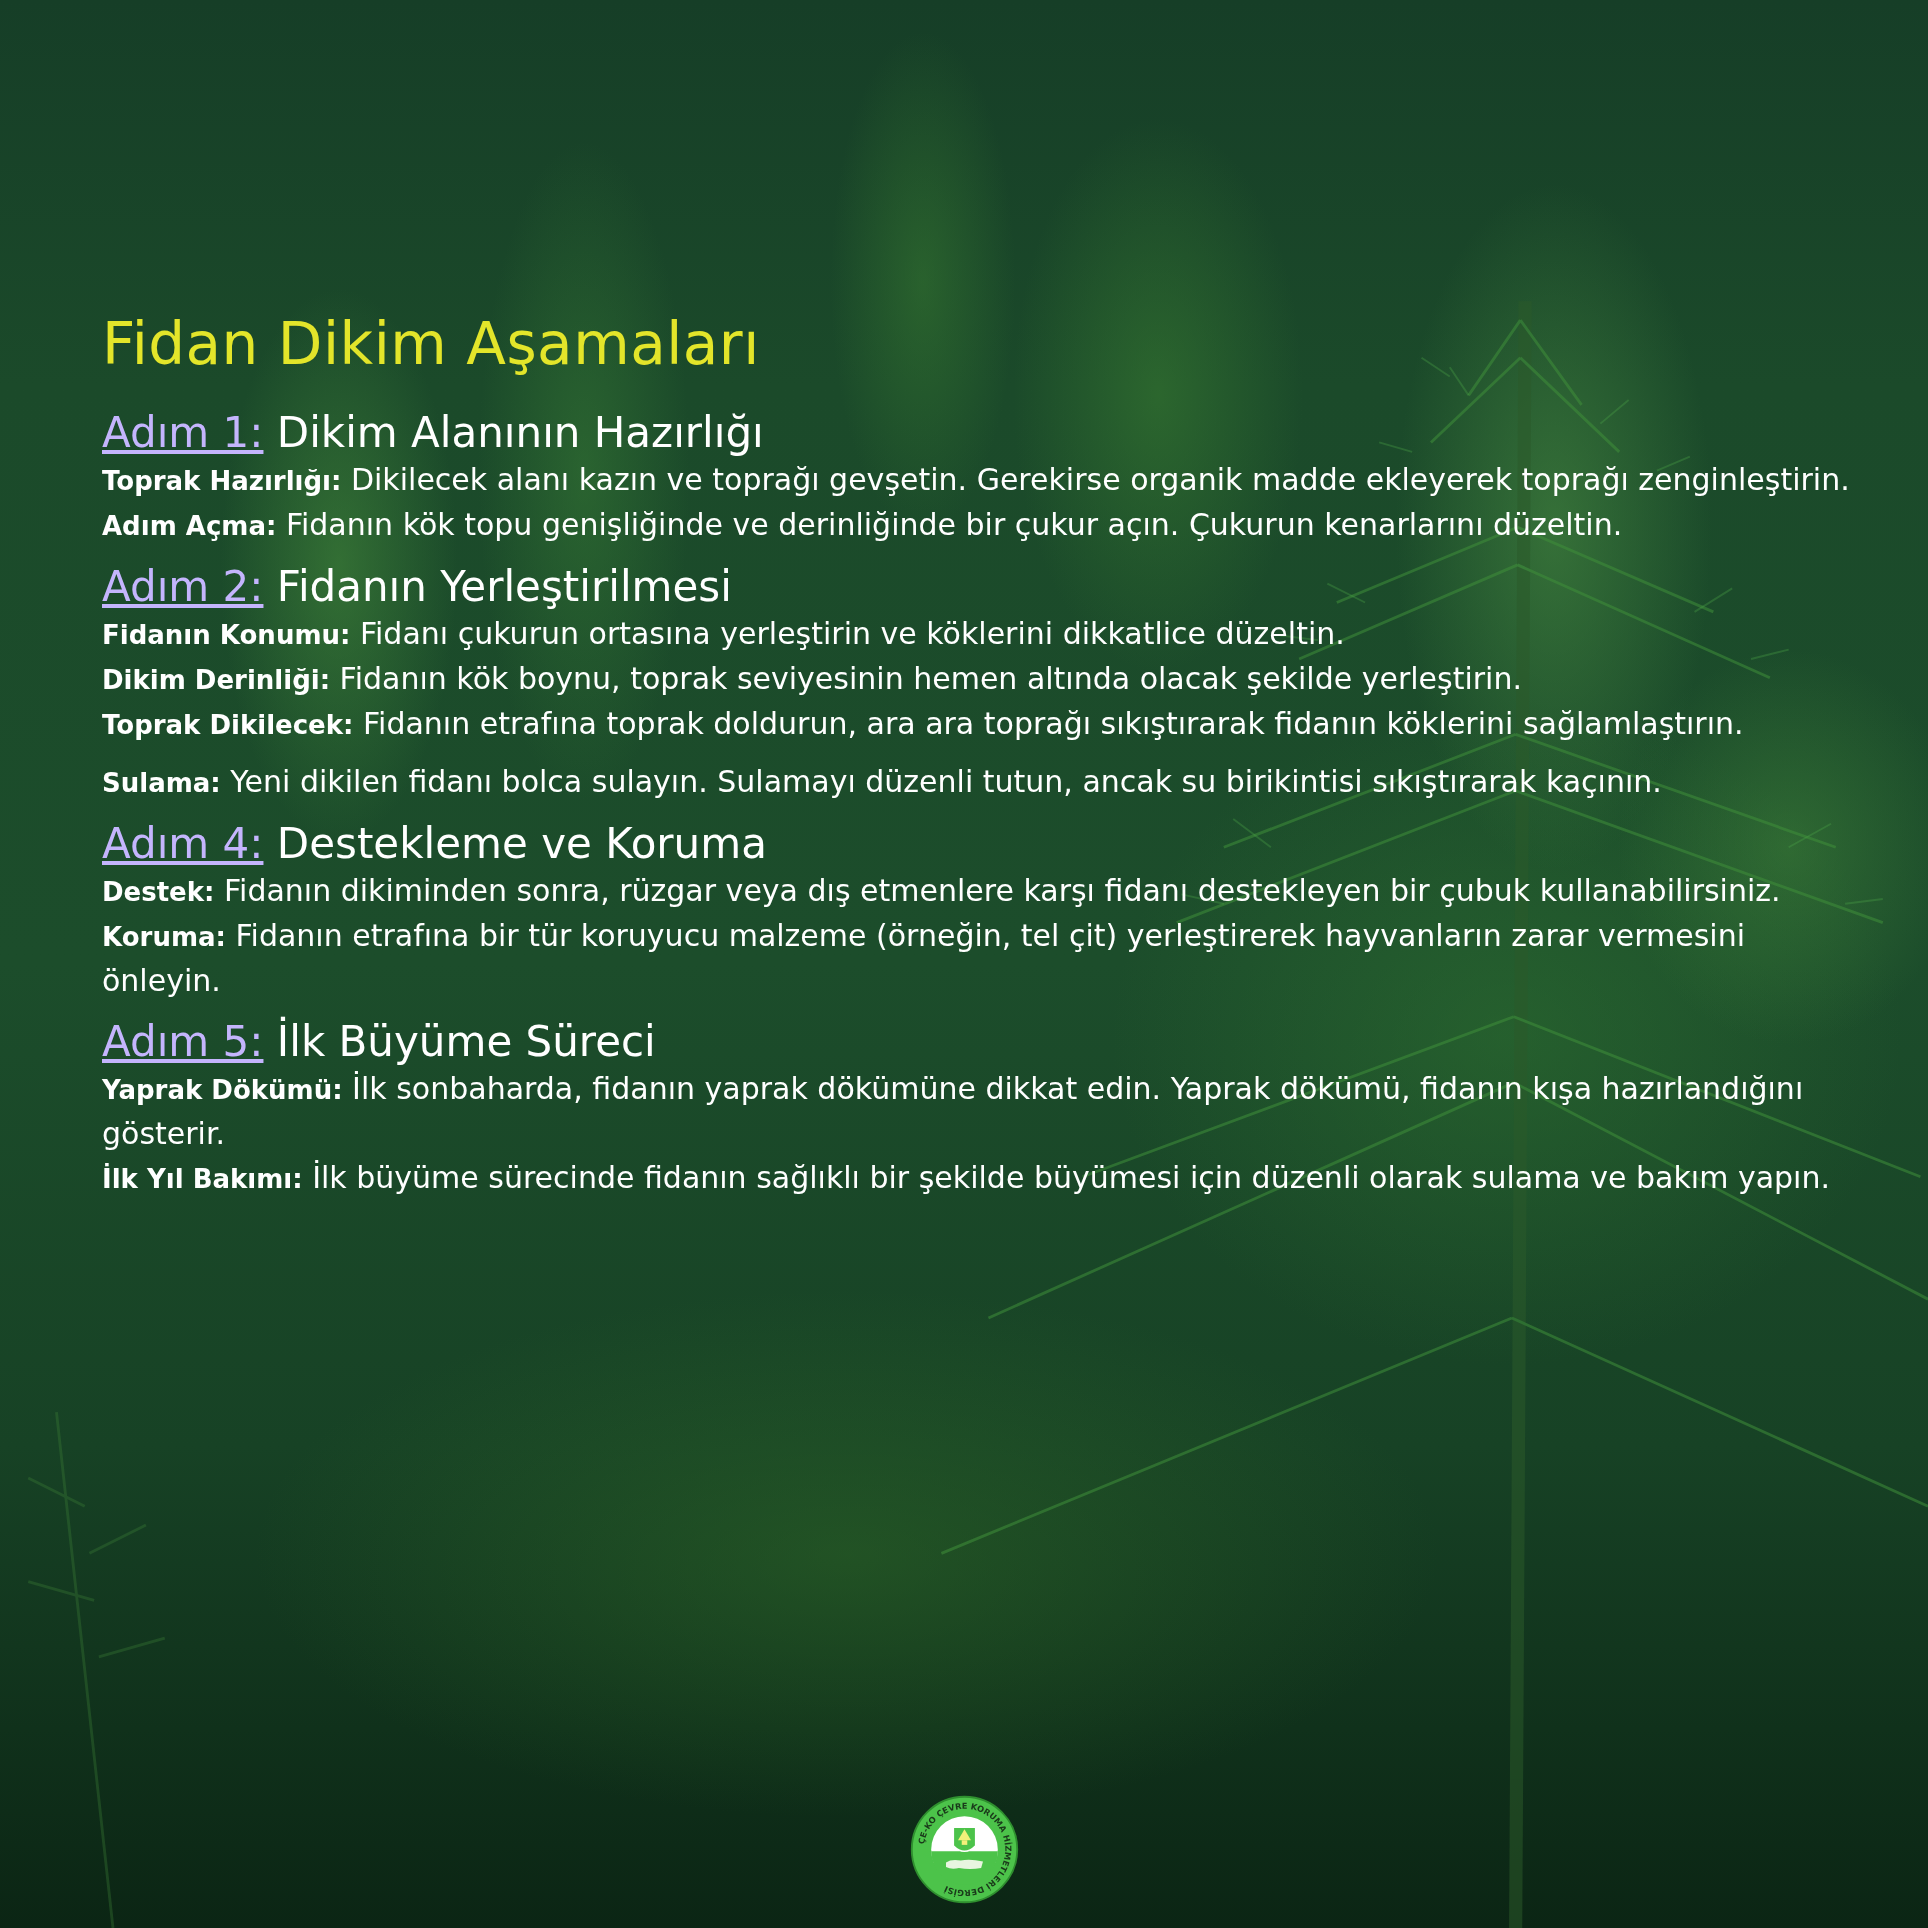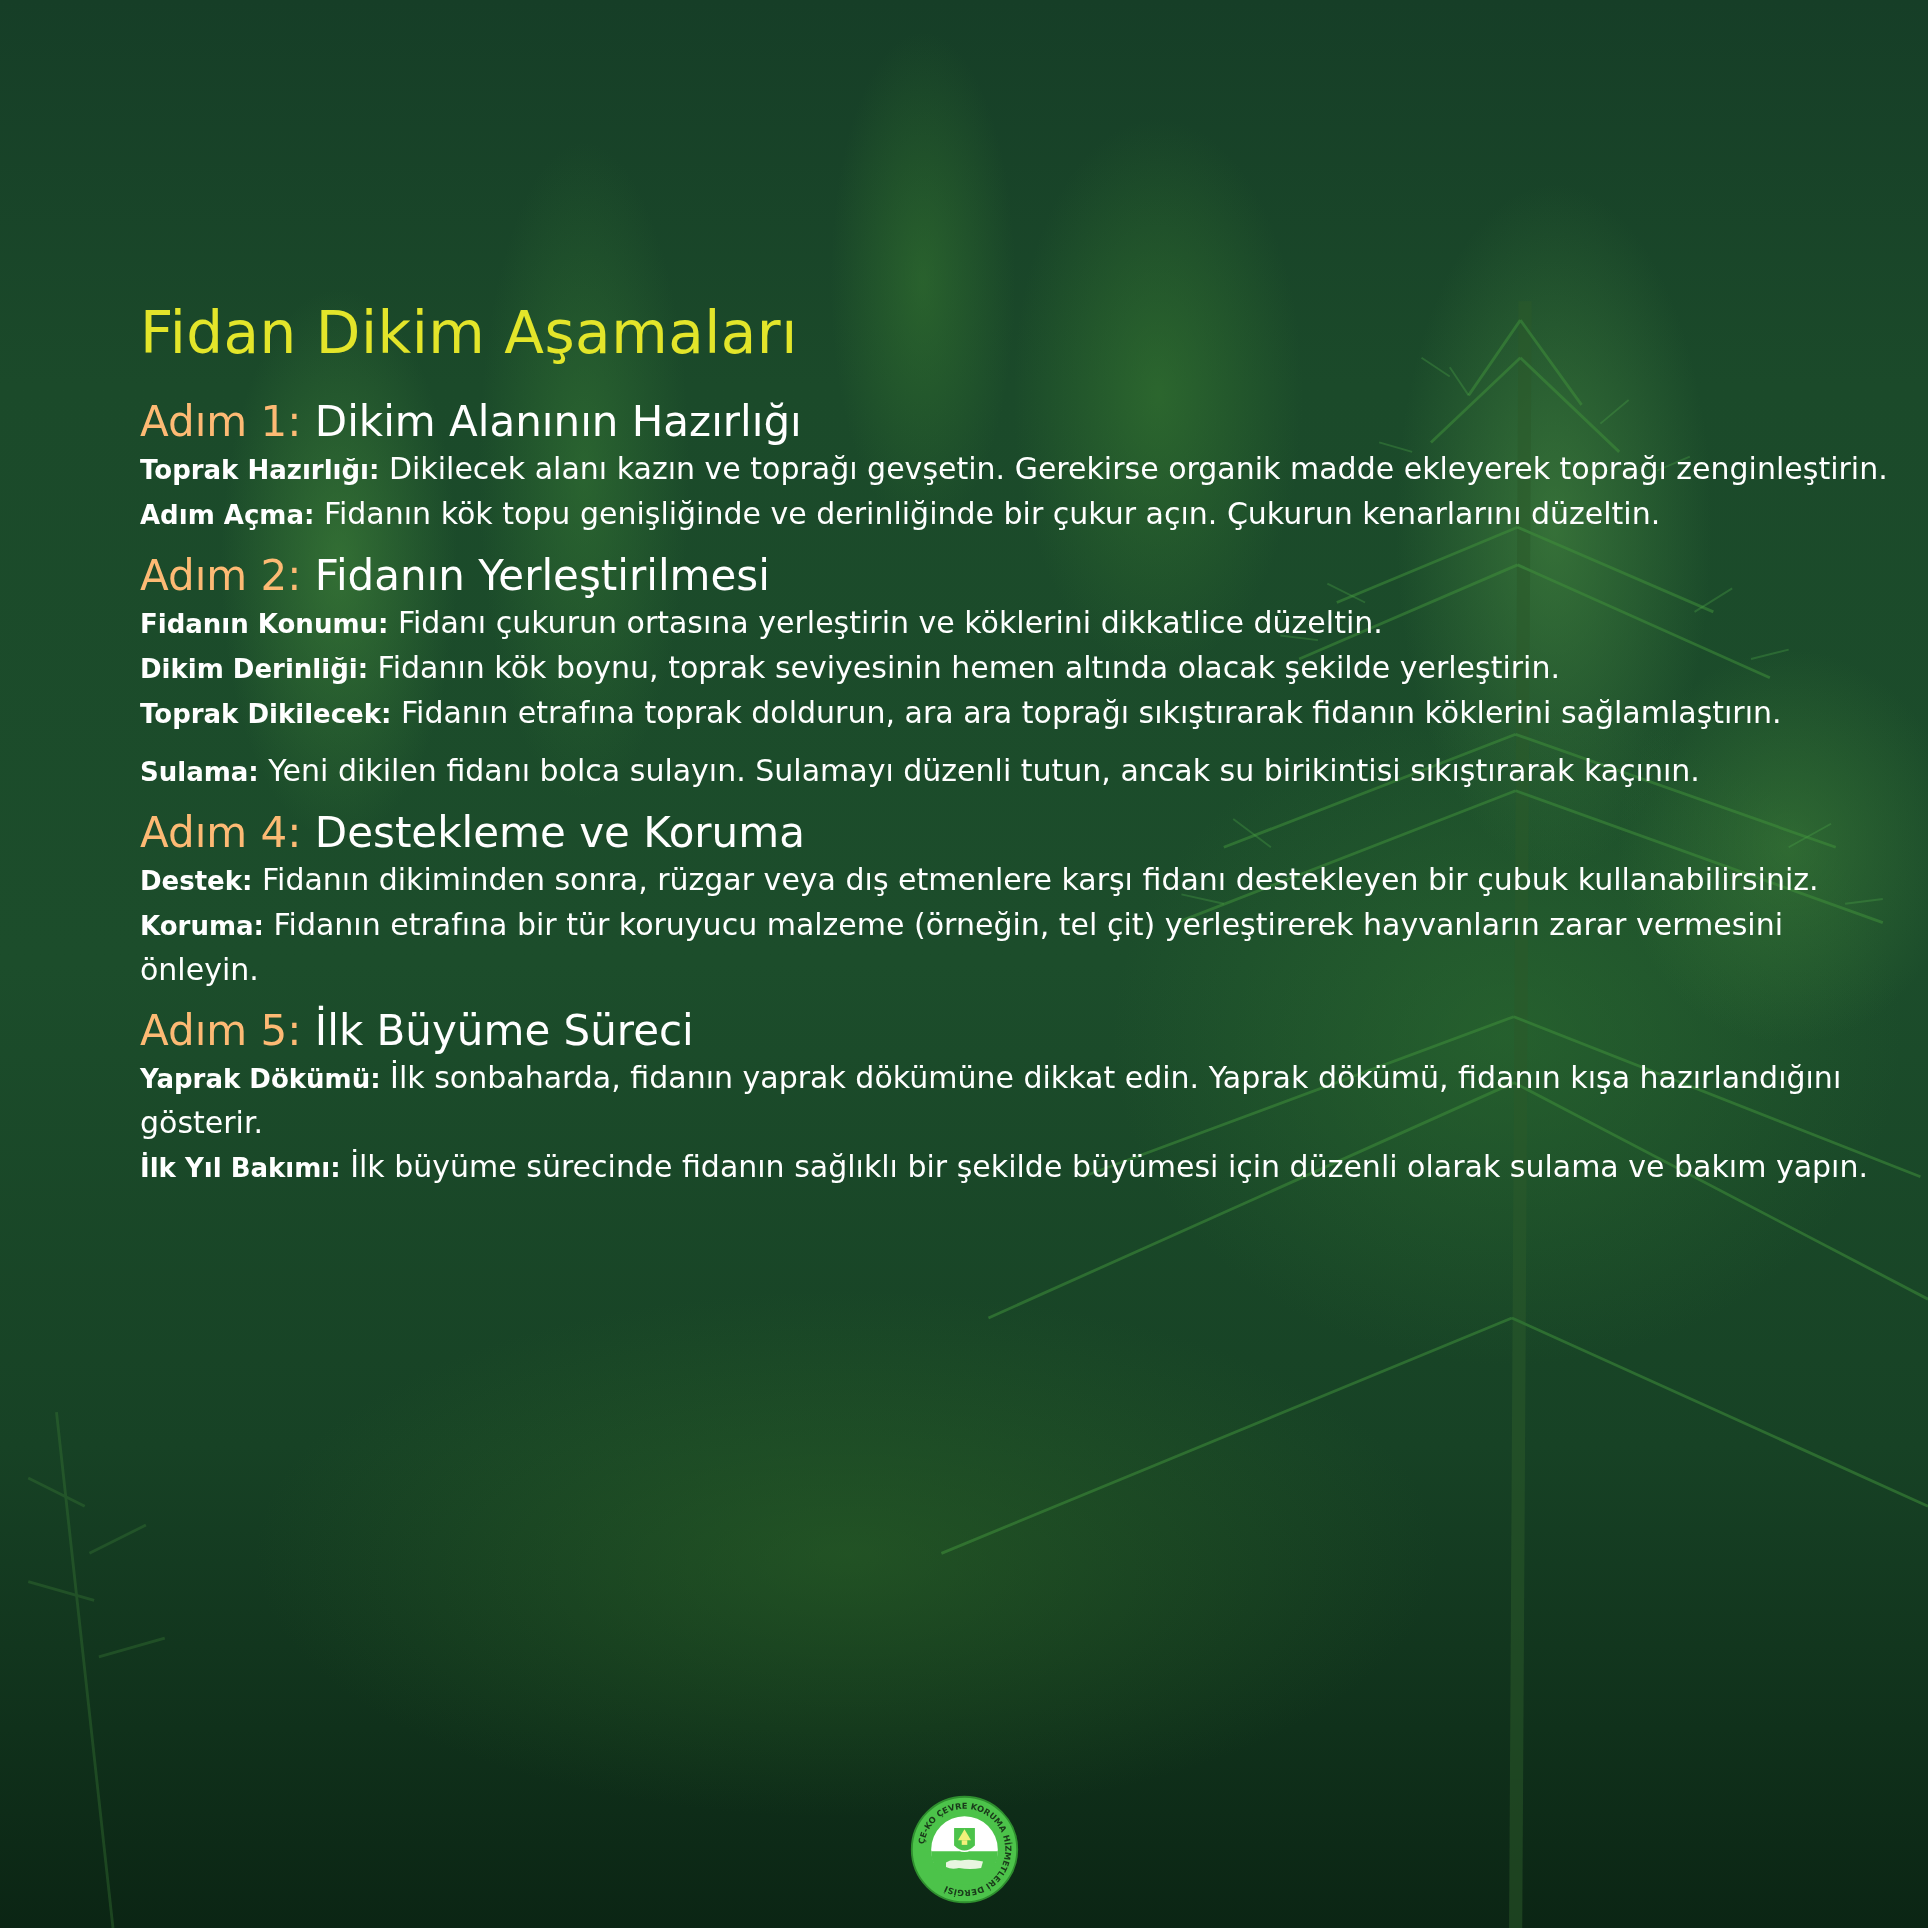--- a/index.html
+++ b/index.html
@@ -16,31 +16,31 @@
       radial-gradient(ellipse 132px 358px at 923px 282px, rgba(60,130,50,0.45), transparent 70%),
       radial-gradient(ellipse 207px 395px at 1158px 395px, rgba(60,130,50,0.5), transparent 70%),
       radial-gradient(ellipse 226px 490px at 1554px 527px, rgba(80,150,70,0.5), transparent 70%),
       radial-gradient(ellipse 245px 282px at 1789px 847px, rgba(70,140,60,0.45), transparent 70%),
       radial-gradient(ellipse 565px 471px at 1507px 1036px, rgba(50,120,50,0.45), transparent 70%),
       radial-gradient(ellipse 847px 377px at 847px 1554px, rgba(50,110,40,0.45), transparent 70%),
       linear-gradient(180deg, #163e27 0%, #1b4a2a 20%, #1c4d2b 50%, #174225 75%, #0b2514 100%);
   }
   .tree { position: absolute; inset: 0; pointer-events: none; }
   .content {
-    position: absolute; left: 102px; top: 296px; width: 1770px; color: #ffffff; margin-left: 38px;
+    position: absolute; left: 102px; top: 307px; width: 1770px; color: #ffffff;
   }
   .title {
     color: #e3e52a; font-size: 58px; font-weight: normal; line-height: 75px;
     margin: 0 0 24.5px 0; letter-spacing: 0.5px;
   }
   .step { margin-bottom: 13px; }
   .step-heading {
     font-size: 42px; line-height: 51px; margin: 0; font-weight: normal;
   }
-  .step-num { color: #fdba74; }
+  .step-num { color: #c4b5fd; text-decoration: underline; }
   .step-title { color: #ffffff; }
   .item { font-size: 30px; line-height: 44px; margin: 0; }
   .item-label { font-weight: bold; font-size: 26px; }
   .item-text { }
   .logo {
     position: absolute; left: 909px; top: 1794px; width: 111px; height: 111px;
   }
 </style>
 </head>
 <body>

